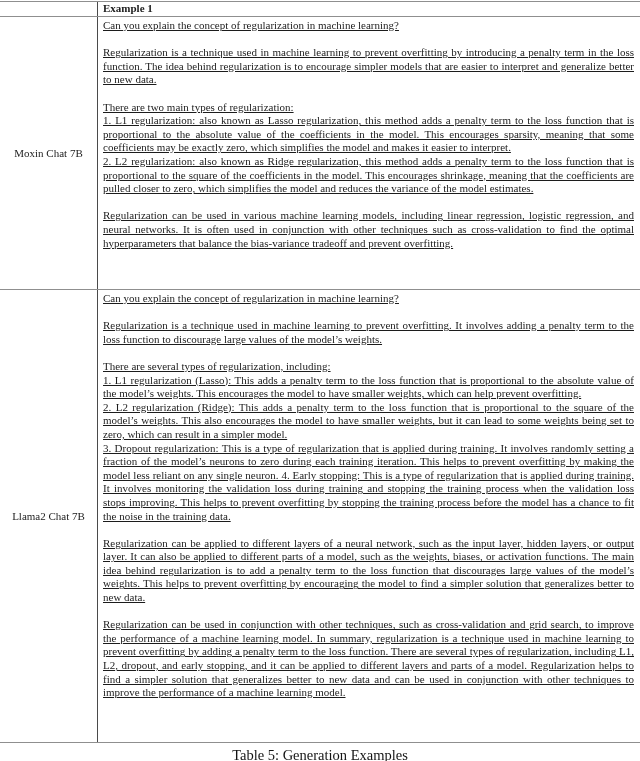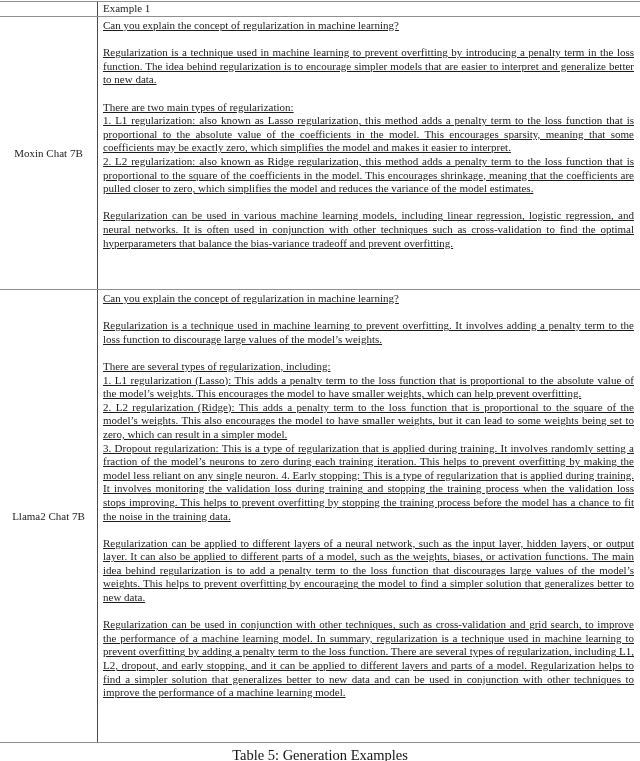--- a/index.html
+++ b/index.html
@@ -50,20 +50,21 @@
   }
   .content-cell {
     padding: 2px 6px 0 5px;
     font-size: 11px;
     line-height: 13.6px;
     overflow: hidden;
   }
   .header-cell {
     padding-top: 0;
     line-height: 13px;
+    font-weight: bold;
   }
   .content-cell p {
     margin: 0 0 13.6px 0;
     white-space: pre-line;
     text-align: justify;
     text-decoration: underline;
   }
   .content-cell p:last-child {
     margin-bottom: 0;
   }

